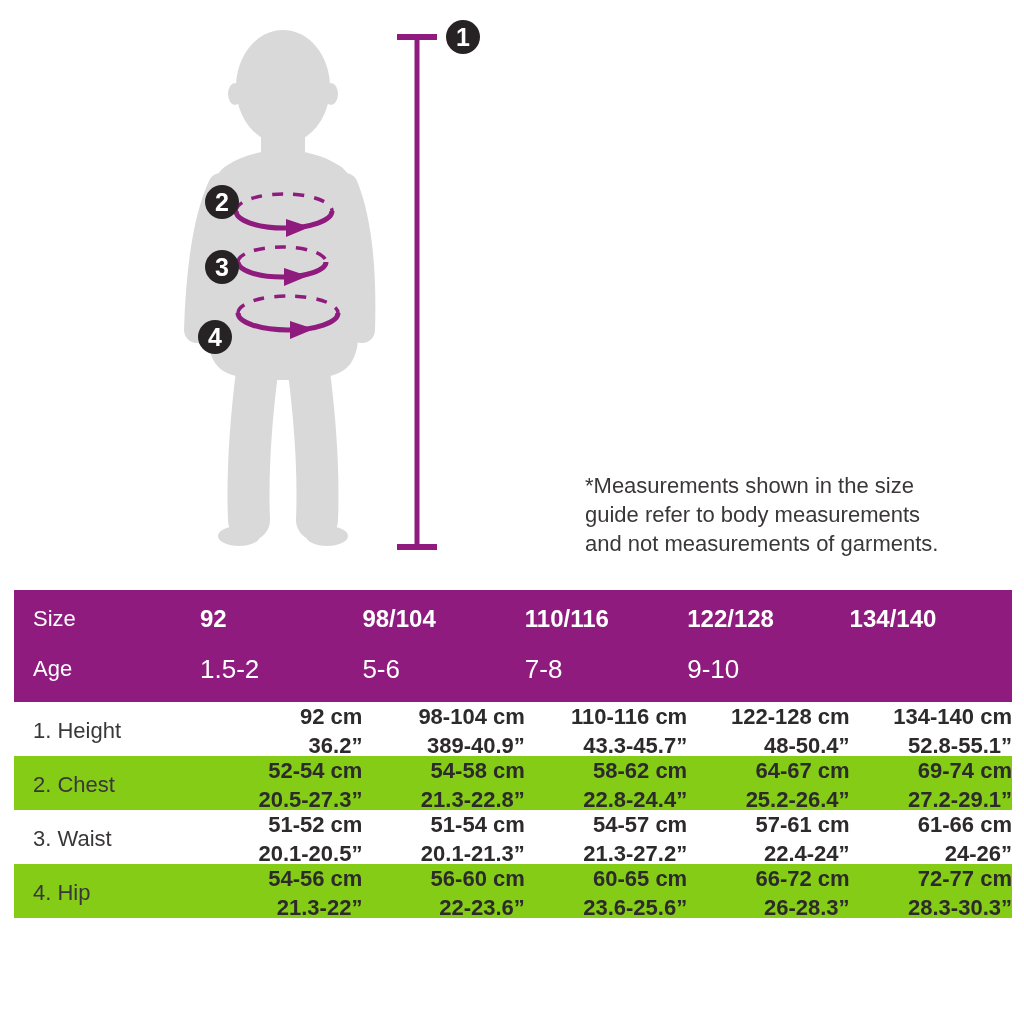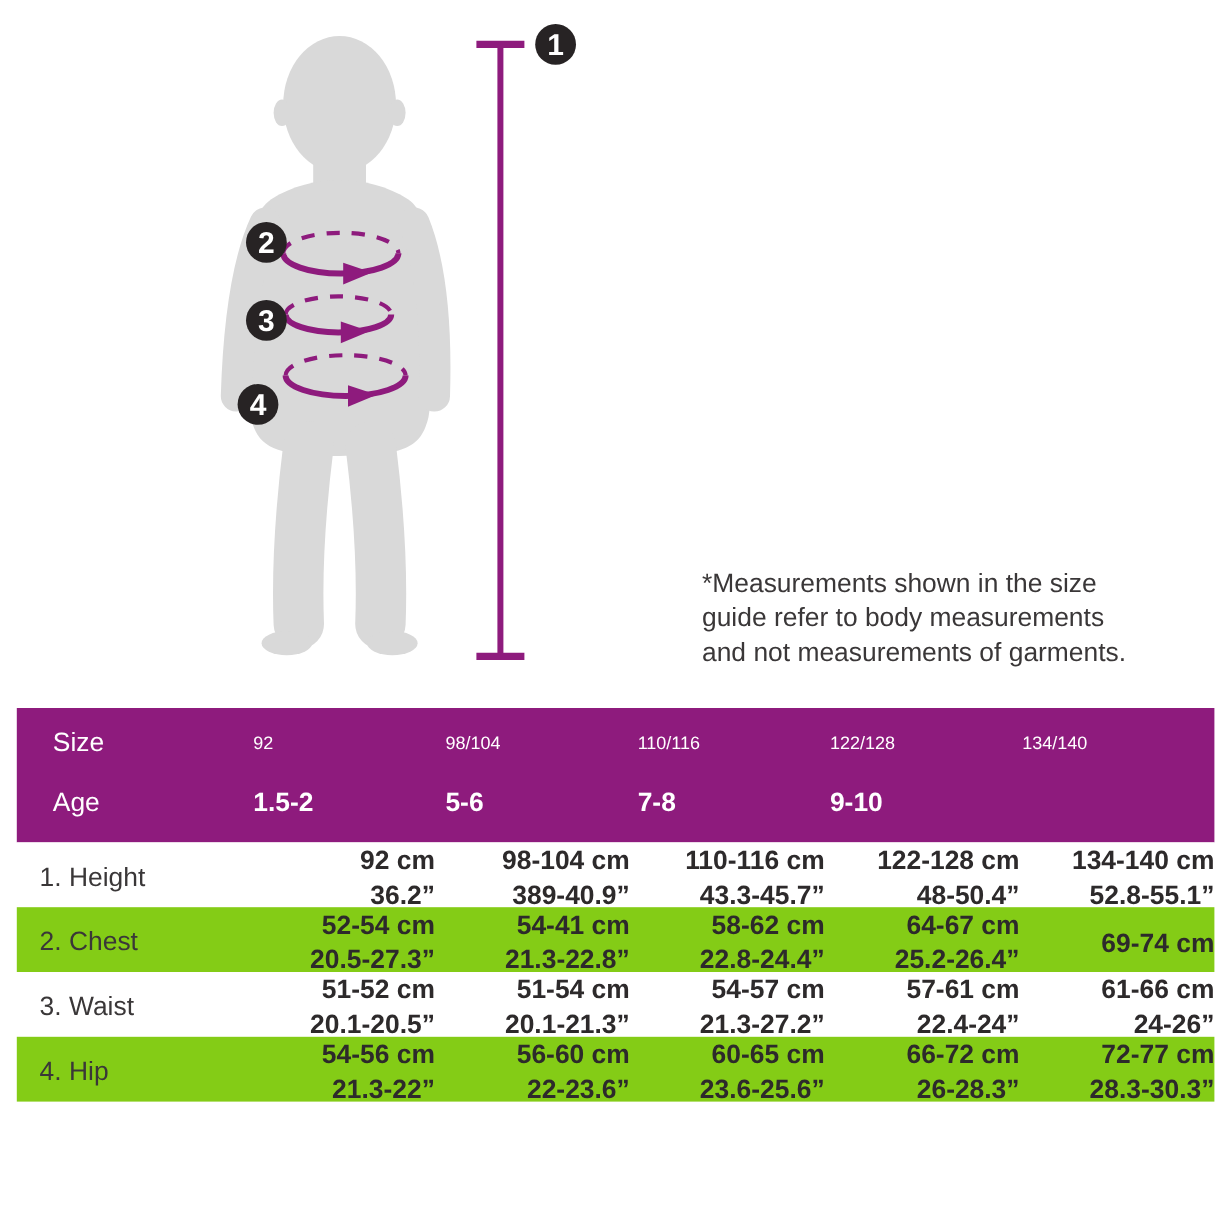--- a/index.html
+++ b/index.html
@@ -28,31 +28,31 @@
   }
   .size-table {
     position: absolute;
     left: 14px;
     top: 590px;
     width: 998px;
   }
   .thead {
     background: #8e1b7d;
     color: #ffffff;
-    padding: 4px 0 8px 11px;
+    padding: 4px 0 8px 0;
   }
   .hrow, .trow {
     display: grid;
     grid-template-columns: 186px repeat(5, 1fr);
     align-items: center;
   }
   .hrow { height: 50px; }
   .hlabel { padding-left: 19px; font-size: 22px; font-weight: 400; }
-  .hsize  { font-size: 15px; font-weight: 400; }
-  .hage   { font-size: 22px; font-weight: 700; }
+  .hsize  { font-size: 24px; font-weight: 700; }
+  .hage   { font-size: 26px; font-weight: 400; }
   .trow { height: 54px; background: #ffffff; }
   .trow.alt { background: #84cc16; }
   .rlabel {
     padding-left: 19px;
     font-size: 22px;
     color: #3a3738;
   }
   .cell {
     display: flex;
     flex-direction: column;
@@ -170,33 +170,34 @@
       </div>
     </div>
 
     <div class="trow alt">
       <div class="rlabel">2. Chest</div>
       <div class="cell">
         <span>52-54 cm</span>
         <span>20.5-27.3”</span>
       </div>
       <div class="cell">
-        <span>54-41 cm</span>
+        <span>54-58 cm</span>
         <span>21.3-22.8”</span>
       </div>
       <div class="cell">
         <span>58-62 cm</span>
         <span>22.8-24.4”</span>
       </div>
       <div class="cell">
         <span>64-67 cm</span>
         <span>25.2-26.4”</span>
       </div>
       <div class="cell">
         <span>69-74 cm</span>
+        <span>27.2-29.1”</span>
       </div>
     </div>
 
     <div class="trow">
       <div class="rlabel">3. Waist</div>
       <div class="cell">
         <span>51-52 cm</span>
         <span>20.1-20.5”</span>
       </div>
       <div class="cell">

